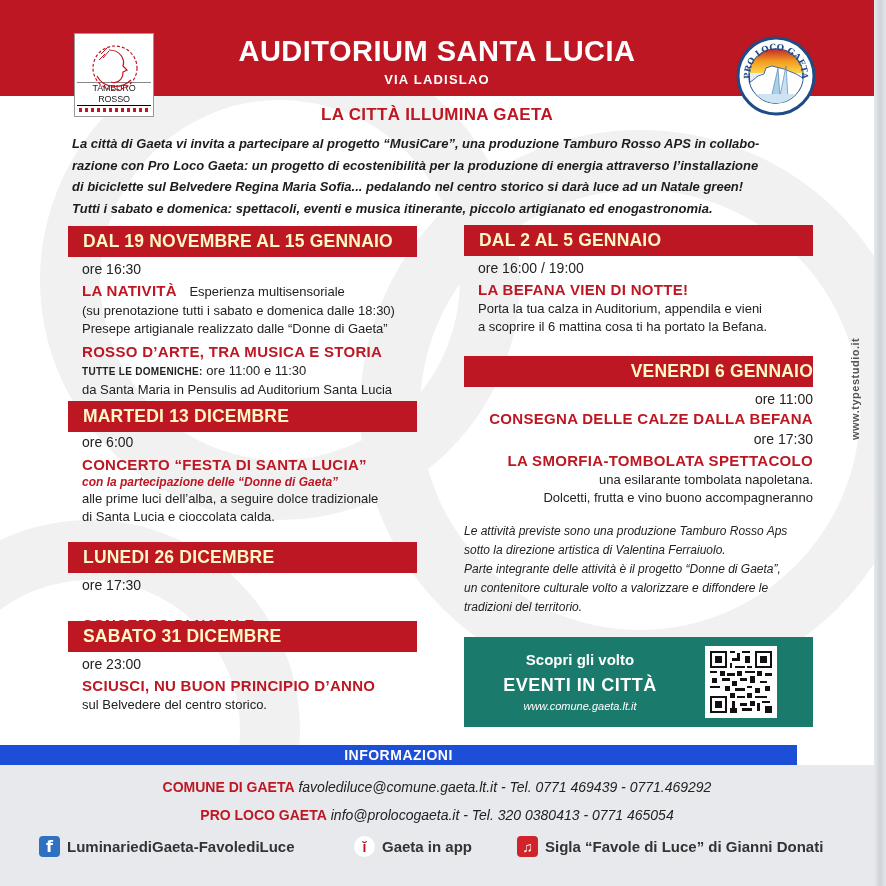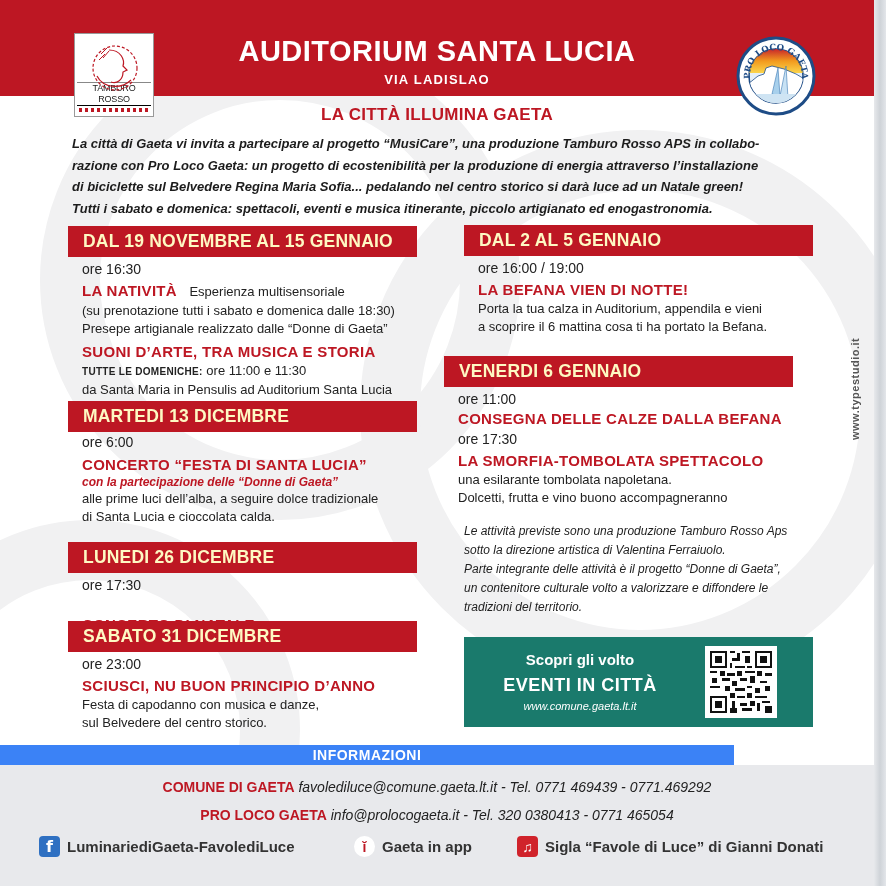--- a/index.html
+++ b/index.html
@@ -75,22 +75,22 @@
   }
   .promo .p1 { position: absolute; left: 0; width: 232px; top: 14px; text-align: center; font-size: 15px; font-weight: bold; }
   .promo .p2 { position: absolute; left: 0; width: 232px; top: 38px; text-align: center; font-size: 18px; font-weight: bold; letter-spacing: 0.5px; }
   .promo .p3 { position: absolute; left: 0; width: 232px; top: 63px; text-align: center; font-size: 11px; font-style: italic; }
   .qr { position: absolute; left: 241px; top: 9px; width: 72px; height: 72px; background: #fff; padding: 5px; }
   .side-credit {
     position: absolute; left: 849px; top: 440px; transform-origin: left top; transform: rotate(-90deg);
     font-size: 11px; font-weight: bold; color: #555; letter-spacing: 0.5px; white-space: nowrap;
   }
   .info-bar {
-    position: absolute; left: 0; top: 745px; width: 734px; height: 20px;
-    background: #3b82f6; color: #fff; text-align: center; font-weight: bold; font-size: 14px; line-height: 20px; letter-spacing: 0.5px;
+    position: absolute; left: 0; top: 745px; width: 797px; height: 20px;
+    background: #1d4ed8; color: #fff; text-align: center; font-weight: bold; font-size: 14px; line-height: 20px; letter-spacing: 0.5px;
   }
   .info-area {
     position: absolute; left: 0; top: 765px; width: 874px; height: 121px; background: #e8e9ec;
   }
   .contact { position: absolute; left: 0; width: 874px; text-align: center; font-size: 14px; white-space: nowrap; }
   .contact .org { color: #bd1723; font-weight: bold; }
   .contact .det { font-style: italic; color: #222; }
   .social { position: absolute; top: 836px; display: flex; align-items: center; font-size: 15px; font-weight: bold; color: #333; white-space: nowrap; }
   .social .ic { width: 21px; height: 21px; margin-right: 7px; display: inline-flex; align-items: center; justify-content: center; }
 </style>
@@ -157,21 +157,21 @@
 <div class="col" style="left:68px; top:226px; width:349px;">
   <div class="date-bar">DAL 19 NOVEMBRE AL 15 GENNAIO</div>
   <div class="ev" style="padding-top:2px;">
     <div class="time">ore 16:30</div>
     <div class="ev-title" style="margin-top:2px;">
       <span>LA NATIVITÀ</span>
       <span class="inline-desc">Esperienza multisensoriale</span>
     </div>
     <div class="desc">(su prenotazione tutti i sabato e domenica dalle 18:30)</div>
     <div class="desc">Presepe artigianale realizzato dalle “Donne di Gaeta”</div>
-    <div class="ev-title" style="margin-top:4px;">SUONI D’ARTE, TRA MUSICA E STORIA</div>
+    <div class="ev-title" style="margin-top:4px;">ROSSO D’ARTE, TRA MUSICA E STORIA</div>
     <div class="desc">
       <span class="small-caps">TUTTE LE DOMENICHE:</span>
       <span>ore 11:00 e 11:30</span>
     </div>
     <div class="desc">da Santa Maria in Pensulis ad Auditorium Santa Lucia</div>
   </div>
 </div>
 
 <div class="col" style="left:68px; top:401px; width:349px;">
   <div class="date-bar">MARTEDI 13 DICEMBRE</div>
@@ -190,36 +190,35 @@
     <div class="time">ore 17:30</div>
     <div class="ev-title" style="margin-top:20px;">CONCERTO DI NATALE</div>
   </div>
 </div>
 
 <div class="col" style="left:68px; top:621px; width:349px;">
   <div class="date-bar">SABATO 31 DICEMBRE</div>
   <div class="ev" style="padding-top:2px;">
     <div class="time">ore 23:00</div>
     <div class="ev-title" style="margin-top:2px;">SCIUSCI, NU BUON PRINCIPIO D’ANNO</div>
-    <div class="desc">Festa di capodanno con musica e danze,</div>
     <div class="desc">sul Belvedere del centro storico.</div>
   </div>
 </div>
 
 <div class="col" style="left:464px; top:225px; width:349px;">
   <div class="date-bar">DAL 2 AL 5 GENNAIO</div>
   <div class="ev" style="padding-top:2px;">
     <div class="time">ore 16:00 / 19:00</div>
     <div class="ev-title" style="margin-top:2px;">LA BEFANA VIEN DI NOTTE!</div>
     <div class="desc">Porta la tua calza in Auditorium, appendila e vieni</div>
     <div class="desc">a scoprire il 6 mattina cosa ti ha portato la Befana.</div>
   </div>
 </div>
 
-<div class="col" style="left:444px; top:356px; width:349px;">
+<div class="col" style="left:464px; top:356px; width:349px;text-align:right;">
   <div class="date-bar">VENERDI 6 GENNAIO</div>
   <div class="ev" style="padding-top:2px;">
     <div class="time">ore 11:00</div>
     <div class="ev-title">CONSEGNA DELLE CALZE DALLA BEFANA</div>
     <div class="time">ore 17:30</div>
     <div class="ev-title" style="margin-top:2px;">LA SMORFIA-TOMBOLATA SPETTACOLO</div>
     <div class="desc">una esilarante tombolata napoletana.</div>
     <div class="desc">Dolcetti, frutta e vino buono accompagneranno</div>
   </div>
 </div>

